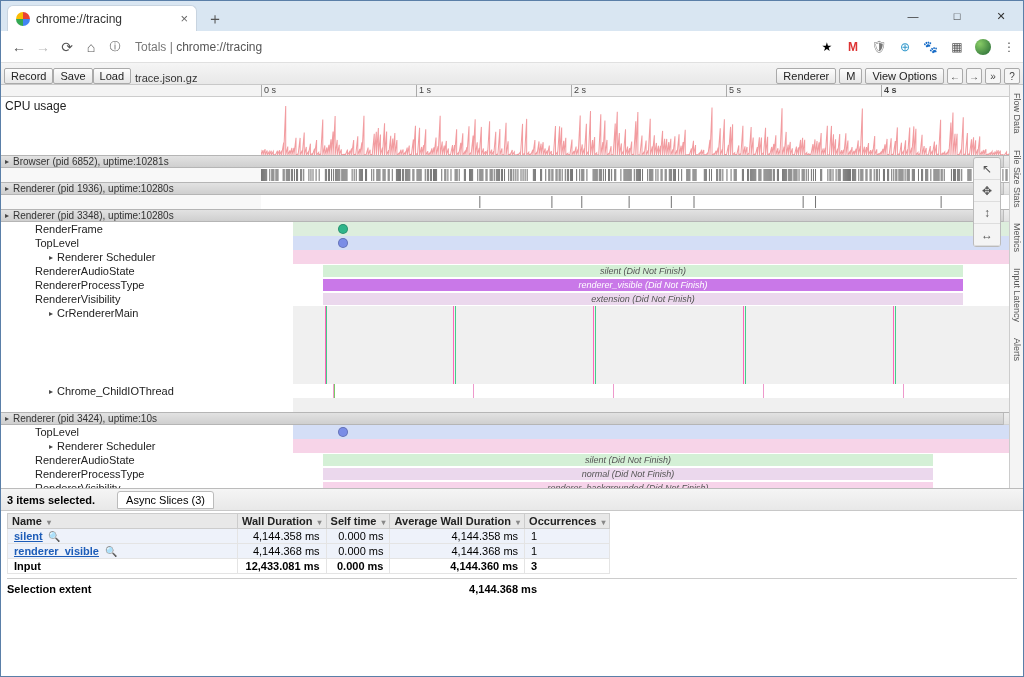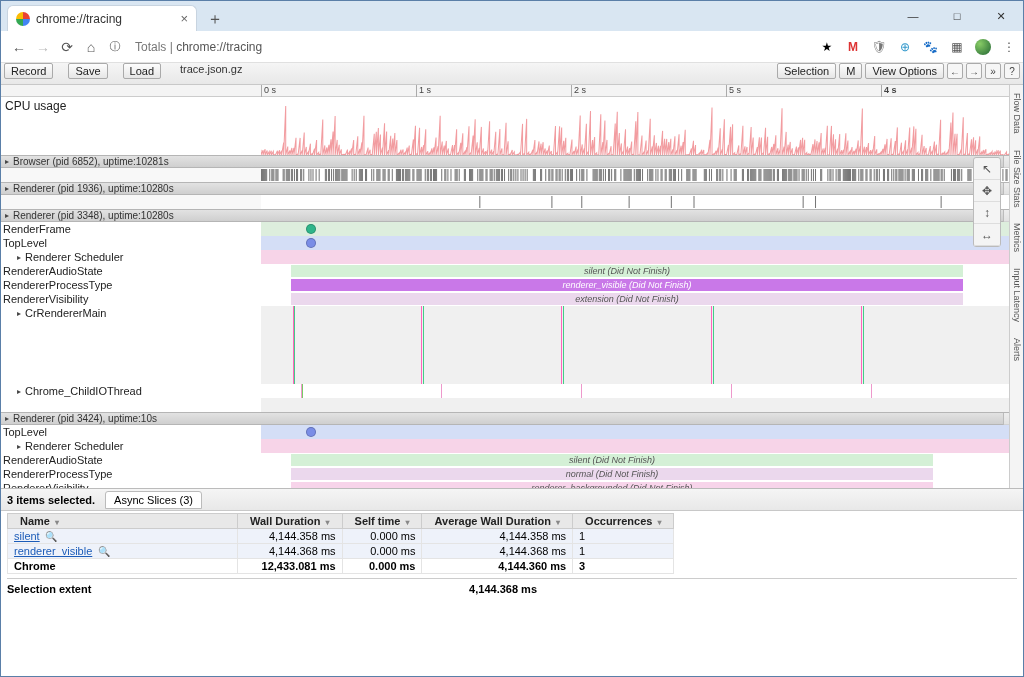--- a/index.html
+++ b/index.html
@@ -32,21 +32,21 @@
   .win-controls div{width:44px;display:flex;align-items:center;justify-content:center;color:#333;font-size:11px;}
   
   .urlbar{height:32px;background:#fff;display:flex;align-items:center;padding:0 6px;border-bottom:1px solid #e0e0e0;}
   .nav-ico{width:24px;height:24px;display:flex;align-items:center;justify-content:center;color:#555;font-size:14px;}
   .addr{margin-left:8px;font-size:12px;color:#555;}
   .addr .grey{color:#777;}
   .ext-icons{margin-left:auto;display:flex;gap:10px;align-items:center;}
   .ext-icons span{width:16px;height:16px;display:flex;align-items:center;justify-content:center;font-size:12px;}
   .avatar{width:18px;height:18px;border-radius:50%;background:radial-gradient(circle at 30% 30%,#8c6,#263);} 
   
-  .app-toolbar{height:22px;background:linear-gradient(#f5f5f5,#e8e8e8);border-bottom:1px solid #c8c8c8;display:flex;align-items:flex-start;font-size:11px;padding:0 3px;gap:15px;}
+  .app-toolbar{height:22px;background:linear-gradient(#f5f5f5,#e8e8e8);border-bottom:1px solid #c8c8c8;display:flex;align-items:flex-end;font-size:11px;padding:0 3px;gap:0;}
   .btn{background:linear-gradient(#fdfdfd,#e6e6e6);border:1px solid #aaa;border-radius:2px;padding:1px 6px;cursor:pointer;color:#222;}
   .file-label{color:#333;margin-left:4px;}
   .right-tools{margin-left:auto;display:flex;gap:3px;align-items:center;}
   .mini-btn{width:16px;height:16px;border:1px solid #aaa;background:#f6f6f6;border-radius:2px;display:flex;align-items:center;justify-content:center;font-size:10px;color:#444;}
   
   .main{flex:1;display:flex;flex-direction:column;overflow:hidden;}
   .trace-area{flex:1;position:relative;display:flex;overflow:hidden;border-bottom:1px solid #bbb;}
   .side-tabs{position:absolute;right:0;top:0;bottom:0;width:14px;background:#f4f4f4;border-left:1px solid #ccc;display:flex;flex-direction:column;align-items:center;padding-top:4px;gap:8px;}
   .side-tab{writing-mode:vertical-rl;font-size:9px;color:#555;padding:4px 0;cursor:pointer;}
   
@@ -57,48 +57,48 @@
   .cpu-row .lbl{width:260px;font-size:12px;color:#222;padding:2px 4px;}
   .cpu-chart{flex:1;position:relative;overflow:hidden;}
   .cpu-chart svg{width:100%;height:100%;}
   
   .proc-head{height:16px;background:linear-gradient(#e2e2e2,#cfcfcf);border-top:1px solid #b5b5b5;border-bottom:1px solid #b5b5b5;display:flex;align-items:center;font-size:10px;color:#333;padding-left:4px;position:relative;}
   .proc-head .tri{margin-right:4px;color:#444;font-size:8px;}
   .proc-head .xbtn{position:absolute;right:0;top:0;width:20px;height:16px;display:flex;align-items:center;justify-content:center;background:rgba(255,255,255,.4);border-left:1px solid #bbb;}
   .barcode{flex:1;height:14px;background:#fff;position:relative;}
   .barcode svg{width:100%;height:100%;}
   
-  .tracks{display:flex;}
+  .tracks{display:flex;margin-left:32px;}
   .tracks .labels{width:260px;}
   .tracks .lanes{flex:1;}
   .trk{height:14px;font-size:11px;color:#222;padding-left:2px;display:flex;align-items:center;background:#fff;}
   .trk.indent{padding-left:16px;}
   .trk .tri{font-size:8px;color:#444;margin-right:4px;}
   .lane{height:14px;position:relative;}
   .dot{width:10px;height:10px;border-radius:50%;position:absolute;top:2px;border:1px solid rgba(0,0,0,.2);}
   .bar{position:absolute;top:1px;height:12px;font-size:9px;color:#555;font-style:italic;text-align:center;line-height:12px;white-space:nowrap;overflow:hidden;}
   .spacer-lane{height:64px;background:var(--track-alt);}
   .spacer-lane2{height:14px;background:var(--track-alt);}
   .tick-marks{position:absolute;left:0;right:0;top:0;bottom:0;pointer-events:none;}
   .tick-marks div{position:absolute;top:0;bottom:0;width:1px;background:#f6b;}
   
   .palette{position:absolute;right:22px;top:72px;width:28px;background:#f4f4f4;border:1px solid #bbb;border-radius:3px;display:flex;flex-direction:column;}
   .palette div{height:22px;display:flex;align-items:center;justify-content:center;font-size:12px;color:#555;border-bottom:1px solid #ddd;}
   
   .details{height:187px;display:flex;flex-direction:column;font-size:11px;}
-  .det-toolbar{height:22px;background:linear-gradient(#f5f5f5,#e8e8e8);border-bottom:1px solid #c8c8c8;display:flex;align-items:center;padding:0 6px;gap:10px;}
+  .det-toolbar{height:22px;background:linear-gradient(#f5f5f5,#e8e8e8);border-bottom:1px solid #c8c8c8;display:flex;align-items:center;padding:0 6px;gap:22px;}
   .det-tab{background:#fff;border:1px solid #bbb;border-radius:3px 3px 0 0;padding:2px 8px;font-size:11px;}
   .det-body{flex:1;overflow:auto;padding:2px 6px;}
   table.sel{border-collapse:collapse;font-size:11px;}
-  table.sel th{background:#e8e8e8;border:1px solid #ccc;padding:1px 12px;font-weight:bold;color:#222;text-align:left;}
+  table.sel th{background:#e8e8e8;border:1px solid #ccc;padding:1px 4px;font-weight:bold;color:#222;text-align:left;}
   table.sel th .sort{color:#888;font-size:8px;margin-left:2px;}
   table.sel td{border:1px solid #e4e4e4;padding:1px 6px;background:#eef2fa;}
   table.sel td.r{text-align:right;}
   table.sel tr.total td{font-weight:bold;background:#fff;}
-  .link{color:var(--link);text-decoration:underline;cursor:pointer;}
+  .link{color:var(--link);text-decoration:underline;cursor:pointer;font-weight:bold;}
   .mag{color:#2a7bd6;font-size:10px;margin-left:6px;}
   .summary-row{display:flex;font-size:11px;margin:2px 0;}
   .summary-row .lab{width:120px;font-weight:bold;}
   .summary-row .val{width:410px;text-align:right;font-weight:bold;}
   hr.thin{border:none;border-top:1px solid #ccc;margin:4px 0;}
 </style>
 </head>
 <body>
 
 <div class="window">
@@ -139,21 +139,21 @@
       <span style="color:#555;">⋮</span>
     </div>
   </div>
 
   <div class="app-toolbar">
     <span class="btn">Record</span>
     <span class="btn">Save</span>
     <span class="btn">Load</span>
     <span class="file-label">trace.json.gz</span>
     <div class="right-tools">
-      <span class="btn">Selection</span>
+      <span class="btn">Renderer</span>
       <span class="btn">M</span>
       <span class="btn">View Options</span>
       <span class="mini-btn">←</span>
       <span class="mini-btn">→</span>
       <span class="mini-btn">»</span>
       <span class="mini-btn">?</span>
     </div>
   </div>
 
   <div class="main">
@@ -800,21 +800,21 @@
                 <td>1</td>
               </tr>
               <tr>
                 <td><span class="link">renderer_visible</span><span class="mag">🔍</span></td>
                 <td class="r">4,144.368 ms</td>
                 <td class="r">0.000 ms</td>
                 <td class="r">4,144.368 ms</td>
                 <td>1</td>
               </tr>
               <tr class="total">
-                <td>Chrome</td>
+                <td>Input</td>
                 <td class="r">12,433.081 ms</td>
                 <td class="r">0.000 ms</td>
                 <td class="r">4,144.360 ms</td>
                 <td>3</td>
               </tr>
             </tbody>
         </table>
         <hr class="thin">
         <div class="summary-row">
           <span class="lab">Selection extent</span>

